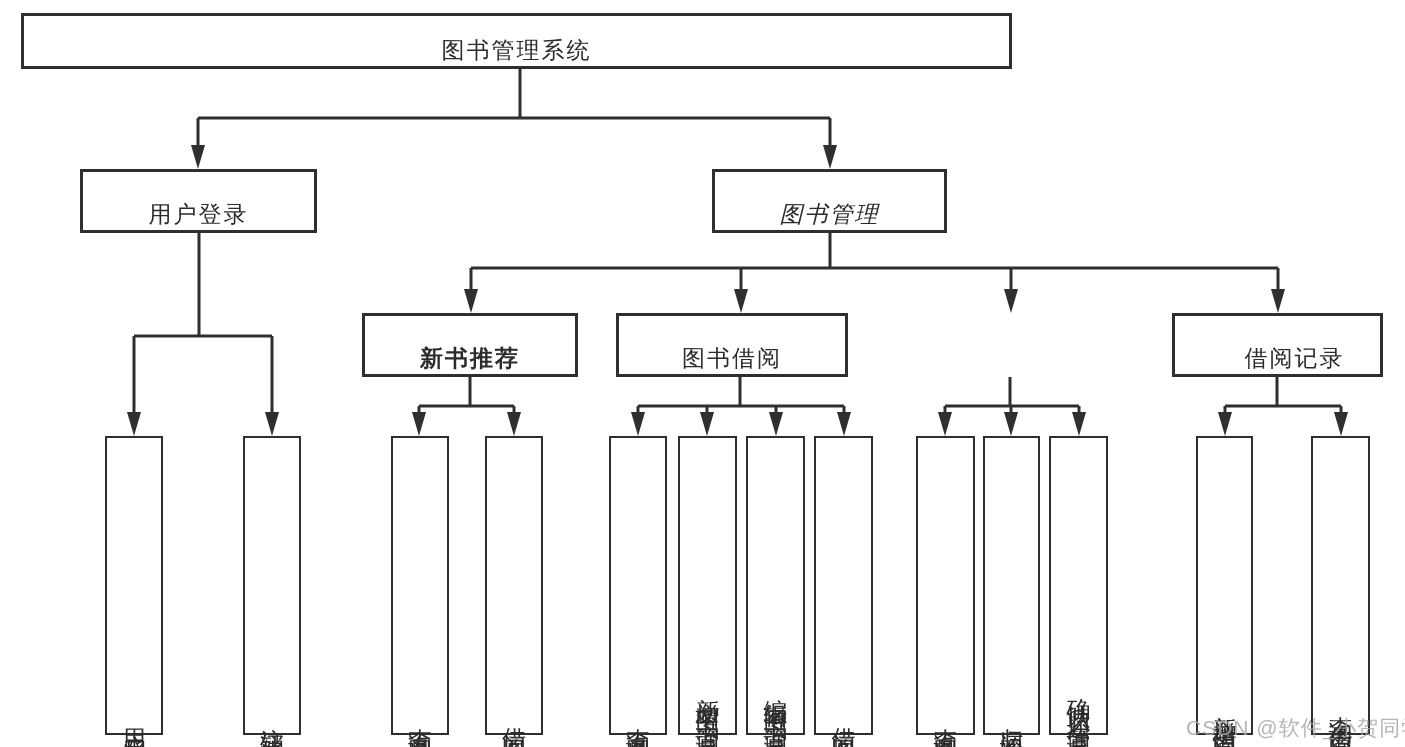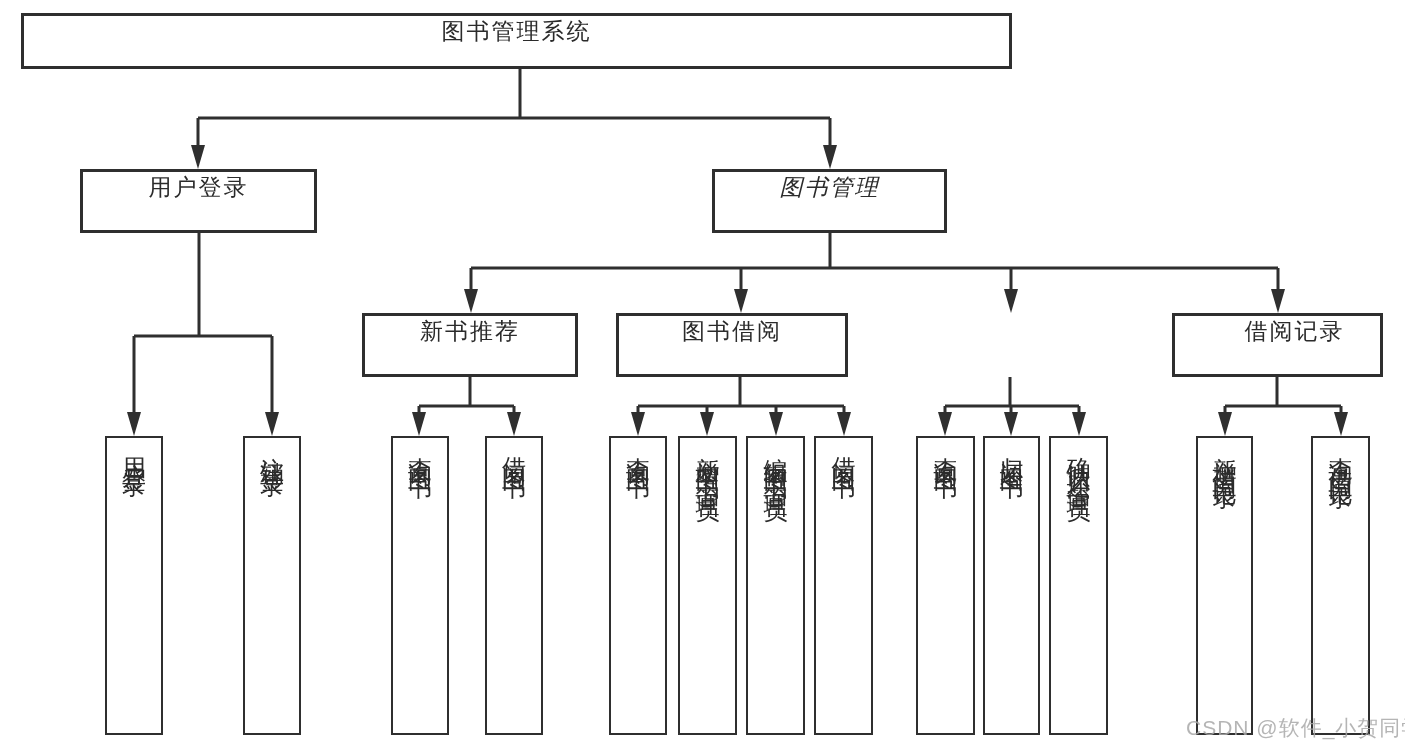--- a/index.html
+++ b/index.html
@@ -19,21 +19,21 @@
     position: absolute;
     left: 0; top: 0;
     width: 1405px;
     height: 747px;
   }
   .node {
     position: absolute;
     background: #ffffff;
     border: 3px solid #2f2f2f;
     display: flex;
-    align-items: flex-start;
+    align-items: flex-end;
     justify-content: center;
     text-align: center;
   }
   .hnode span {
     font-size: 23px;
     letter-spacing: 2px;
     color: #2b2b2b;
     white-space: nowrap;
   }
   .vnode {
@@ -45,21 +45,21 @@
     font-size: 24px;
     letter-spacing: 6px;
     line-height: 1;
     color: #2b2b2b;
     white-space: nowrap;
   }
   
   .n-root            { left: 21px;   top: 13px;  width: 991px; height: 56px; }
   .n-user-login      { left: 80px;   top: 169px; width: 237px; height: 64px; }
   .n-book-mgmt       { left: 712px;  top: 169px; width: 235px; height: 64px; font-style: italic; }
-  .n-new-book        { left: 362px;  top: 313px; width: 216px; height: 64px; }
+  .n-new-book        { left: 362px;  top: 313px; width: 216px; height: 64px; font-weight: bold; }
   .n-book-borrow     { left: 616px;  top: 313px; width: 232px; height: 64px; }
   .n-current-borrow  { left: 902px;  top: 313px; width: 216px; height: 64px; }
   .n-borrow-records  { left: 1172px; top: 313px; width: 211px; height: 64px; padding-left: 34px; }
   .leaf              { top: 436px; height: 299px; width: 58px; }
   .l-user-login      { left: 105px; }
   .l-logout          { left: 243px; }
   .l-query-1         { left: 391px; }
   .l-borrow-1        { left: 485px; }
   .l-query-2         { left: 609px; }
   .l-add-book        { left: 678px; width: 59px; }

